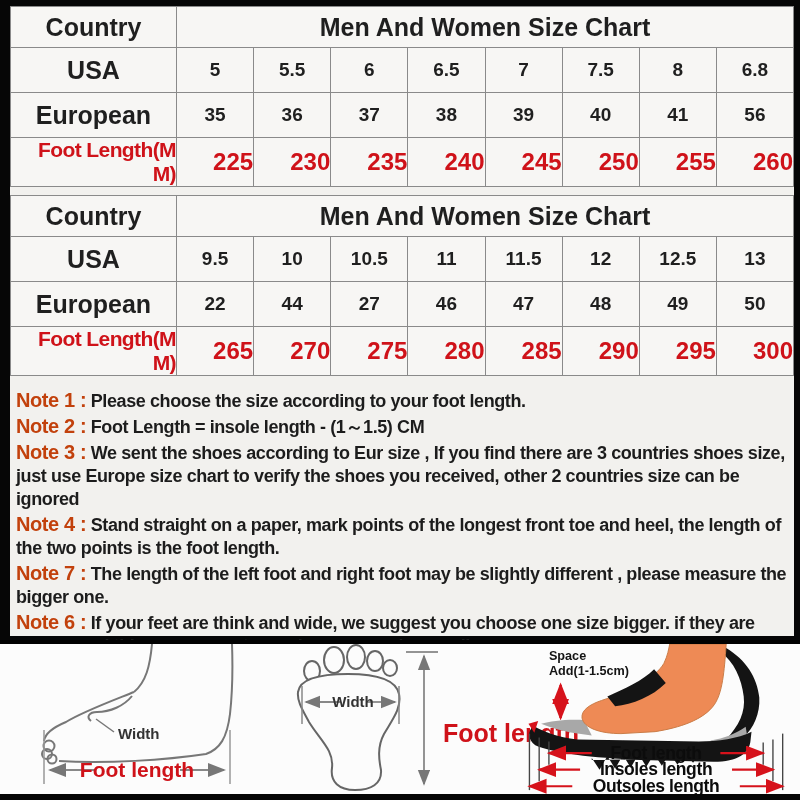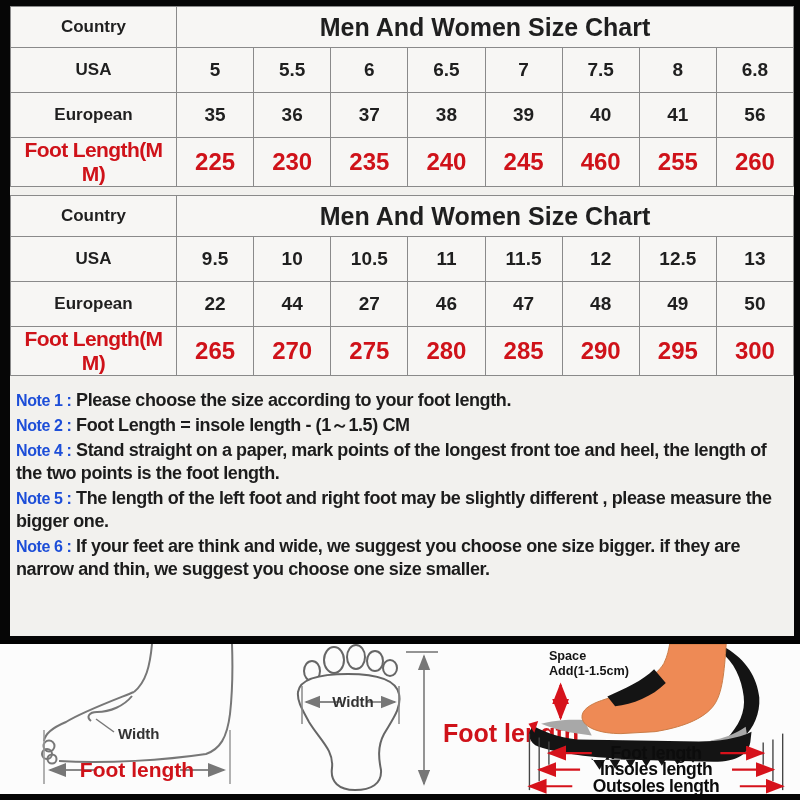--- a/index.html
+++ b/index.html
@@ -4,30 +4,30 @@
 <style>
   html,body{margin:0;padding:0;}
   body{width:800px;height:800px;background:#060606;font-family:"Liberation Sans",sans-serif;overflow:hidden;}
   .frame{position:relative;width:800px;height:800px;background:#060606;}
   .paper{position:absolute;left:10px;top:6px;width:784px;height:630px;background:#f2f1ee;}
   table.size{border-collapse:collapse;width:100%;table-layout:fixed;margin:0 0 8px 0;}
   table.size td{border:1px solid #8a8a8a;background:#f7f6f4;text-align:center;vertical-align:middle;color:#1f1f1f;padding:0;}
   col.c0{width:166px;}
   tr.rh{height:41px;}
   td.title{font-size:25px;font-weight:bold;}
-  td.rowlabel{font-size:17px;font-weight:bold;}
+  td.rowlabel{font-size:25px;font-weight:bold;}
   tr.rv{height:45px;}
   td.val{font-size:19px;font-weight:bold;}
   tr.redrow{height:47px;}
-  tr.redrow td{color:#cf1219;}
+  tr.redrow td{color:#cf1219;text-align:right;}
   td.footlabel{font-size:21px;font-weight:bold;letter-spacing:-0.6px;}
   td.redval{font-size:24px;font-weight:bold;}
   .notes{padding:5px 6px 0 6px;}
   .note{font-size:18px;font-weight:bold;color:#1c1c1c;line-height:23px;letter-spacing:-0.4px;margin-bottom:2px;}
-  .note .np{color:#1d4ed8;font-size:16px;}
+  .note .np{color:#c2410c;font-size:20px;}
   .illus{position:absolute;left:0;top:640px;width:800px;height:150px;background:#fcfcfc;border-top:4px solid #000;}
   .illus svg{position:absolute;top:0;}
   svg text{font-family:"Liberation Sans",sans-serif;}
   .w-label{font-size:15px;font-weight:bold;fill:#333;}
   .red-label{font-size:21px;font-weight:bold;fill:#cf1219;}
   .red-label-big{font-size:25px;font-weight:bold;fill:#cf1219;}
   .sm-label{font-size:13px;font-weight:bold;fill:#141414;}
   .meas-label{font-size:18px;font-weight:bold;fill:#0c0c0c;letter-spacing:-0.4px;}
 </style>
 </head>
@@ -75,21 +75,21 @@
         <td class="val">41</td>
         <td class="val">56</td>
       </tr>
       <tr class="redrow">
         <td class="footlabel">Foot Length(M M)</td>
         <td class="redval">225</td>
         <td class="redval">230</td>
         <td class="redval">235</td>
         <td class="redval">240</td>
         <td class="redval">245</td>
-        <td class="redval">460</td>
+        <td class="redval">250</td>
         <td class="redval">255</td>
         <td class="redval">260</td>
       </tr>
       </tbody>
     </table>
 
     <table class="size">
       <colgroup>
           <col class="c0">
           <col>
@@ -138,22 +138,23 @@
         <td class="redval">290</td>
         <td class="redval">295</td>
         <td class="redval">300</td>
       </tr>
       </tbody>
     </table>
 
     <div class="notes">
       <div class="note"><span class="np">Note 1 :</span> <span>Please choose the size according to your foot length.</span></div>
       <div class="note"><span class="np">Note 2 :</span> <span>Foot Length = insole length - (1～1.5) CM</span></div>
+      <div class="note"><span class="np">Note 3 :</span> <span>We sent the shoes according to Eur size , If you find there are 3 countries shoes size, just use Europe size chart to verify the shoes you received, other 2 countries size can be ignored</span></div>
       <div class="note"><span class="np">Note 4 :</span> <span>Stand straight on a paper, mark points of the longest front toe and heel, the length of the two points is the foot length.</span></div>
-      <div class="note"><span class="np">Note 5 :</span> <span>The length of the left foot and right foot may be slightly different , please measure the bigger one.</span></div>
+      <div class="note"><span class="np">Note 7 :</span> <span>The length of the left foot and right foot may be slightly different , please measure the bigger one.</span></div>
       <div class="note"><span class="np">Note 6 :</span> <span>If your feet are think and wide, we suggest you choose one size bigger. if they are narrow and thin, we suggest you choose one size smaller.</span></div>
     </div>
   </div>
 
   <div class="illus">
 
     <svg style="left:14px" width="260" height="146" viewBox="0 0 260 146">
       <defs>
         <marker id="a-red" orient="auto-start-reverse" markerWidth="9" markerHeight="8" refX="8" refY="3.5">
             <path d="M0,0 L9,3.5 L0,7 Z" fill="#cf1219"></path>

